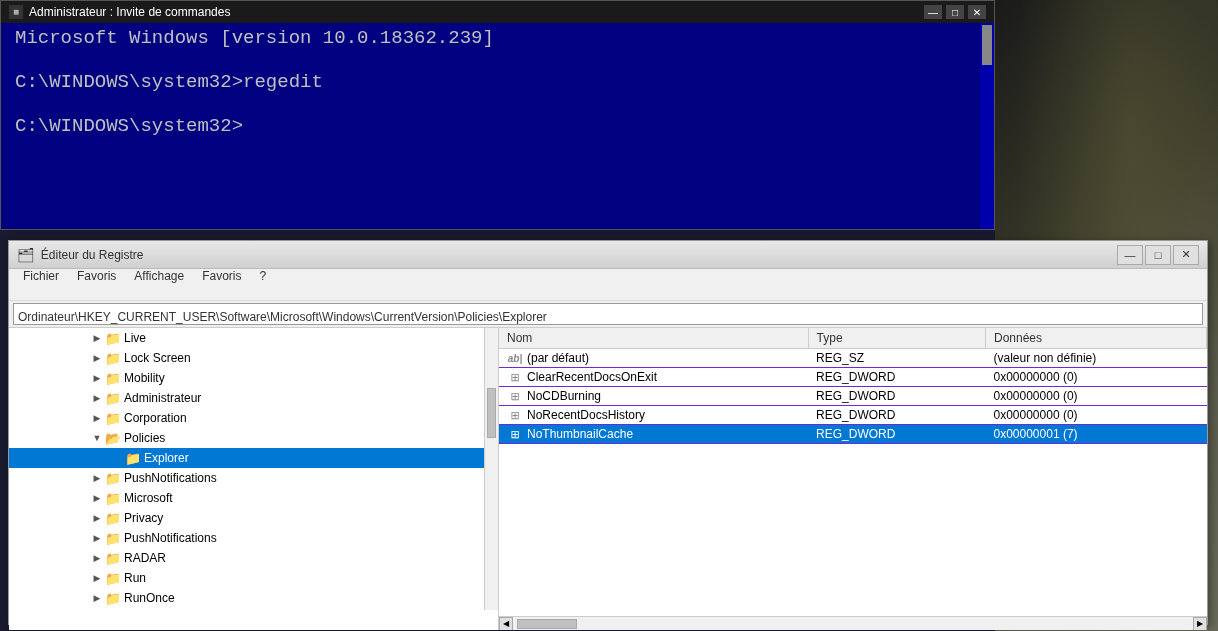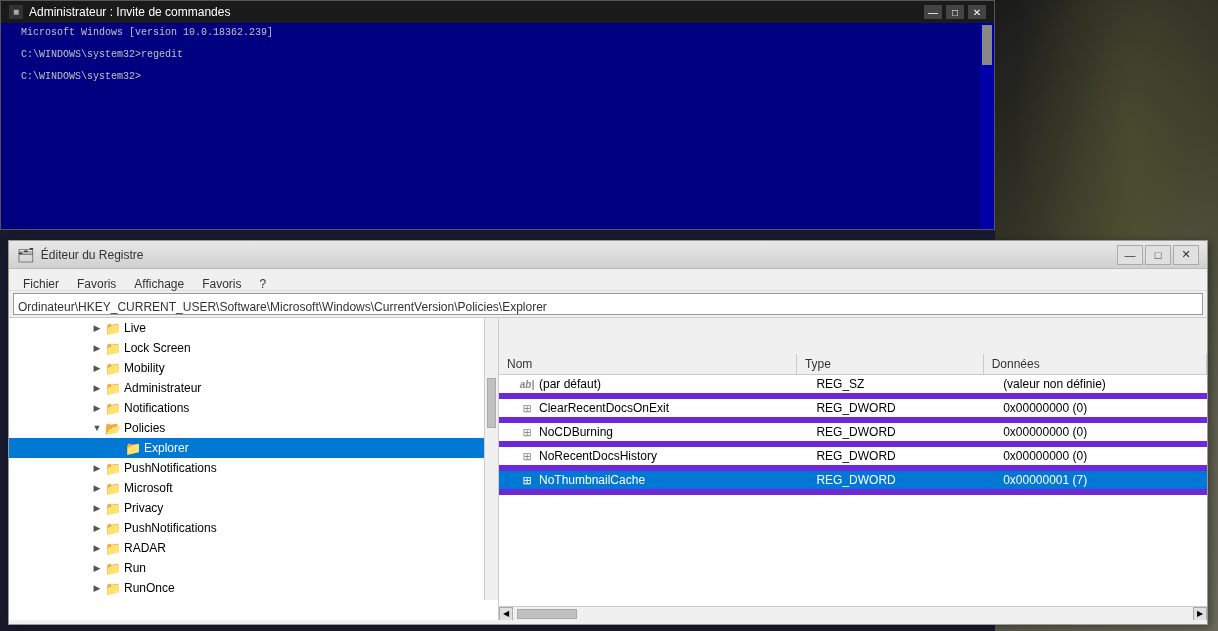--- a/index.html
+++ b/index.html
@@ -49,22 +49,22 @@
       font-size: 10px;
       cursor: pointer;
       display: flex;
       align-items: center;
       justify-content: center;
     }
     .cmd-body {
       background: #000080;
       color: #c0c0c0;
       font-family: 'Consolas', 'Courier New', monospace;
-      font-size: 10px;
-      padding: 4px 20px;
+      font-size: 19px;
+      padding: 4px 14px;
       height: calc(100% - 22px);
       overflow: hidden;
     }
     .cmd-scrollbar {
       position: absolute;
       right: 0; top: 22px;
       width: 14px;
       height: calc(100% - 22px);
       background: #0000aa;
       display: flex;
@@ -132,23 +132,23 @@
       display: flex;
       align-items: center;
       justify-content: center;
       color: #333;
     }
 
     
     .reg-menubar {
       display: flex;
       background: #f0f0f0;
-      height: 22px;
-      align-items: flex-start;
-      padding: 6px 6px;
+      height: 32px;
+      align-items: flex-end;
+      padding: 15px 6px;
       gap: 2px;
       border-bottom: 1px solid #ddd;
     }
     .menu-item {
       padding: 2px 8px;
       cursor: pointer;
       font-size: 12px;
       color: #333;
     }
 
@@ -234,44 +234,43 @@
       margin-right: 3px;
     }
     .folder-icon.open { color: #dcb800; }
 
     
     .details-pane {
       flex: 1;
       background: #fff;
       overflow: hidden;
       position: relative;
-      margin-top: 36px;
     }
     .details-table {
       width: 100%;
       border-collapse: collapse;
     }
     .details-table thead tr {
       background: #f0f0f0;
       border-bottom: 1px solid #ccc;
     }
     .details-table th {
       text-align: left;
       padding: 3px 8px;
       font-size: 12px;
       font-weight: normal;
       color: #333;
       border-right: 1px solid #ccc;
       cursor: pointer;
       user-select: none;
     }
     .details-table td {
-      padding: 2px 20px;
-      font-size: 12px;
-      border-bottom: 6px solid #6d28d9;
+      padding: 2px 8px;
+      font-size: 12px;
+      border-bottom: 1px solid #6d28d9;
       white-space: nowrap;
     }
     .details-table tr.selected td { background: #0078d4; color: #fff; }
     .details-table tr.selected .reg-value-icon { color: #fff; }
 
     .reg-value-icon {
       display: inline-flex;
       align-items: center;
       justify-content: center;
       width: 16px; height: 14px;
@@ -392,21 +391,21 @@
           <span>Mobility</span>
         </div>
         <div class="tree-item indent3">
           <span class="expand-btn">▶</span>
           <span class="folder-icon">📁</span>
           <span>Administrateur</span>
         </div>
         <div class="tree-item indent3">
           <span class="expand-btn">▶</span>
           <span class="folder-icon">📁</span>
-          <span>Notifications</span>
+          <span>Corporation</span>
         </div>
         <div class="tree-item indent3">
           <span class="expand-btn">▼</span>
           <span class="folder-icon open">📂</span>
           <span>Policies</span>
         </div>
         <div class="tree-item indent4 selected">
           <span class="expand-btn"></span>
           <span class="folder-icon">📁</span>
           <span>Explorer</span>

